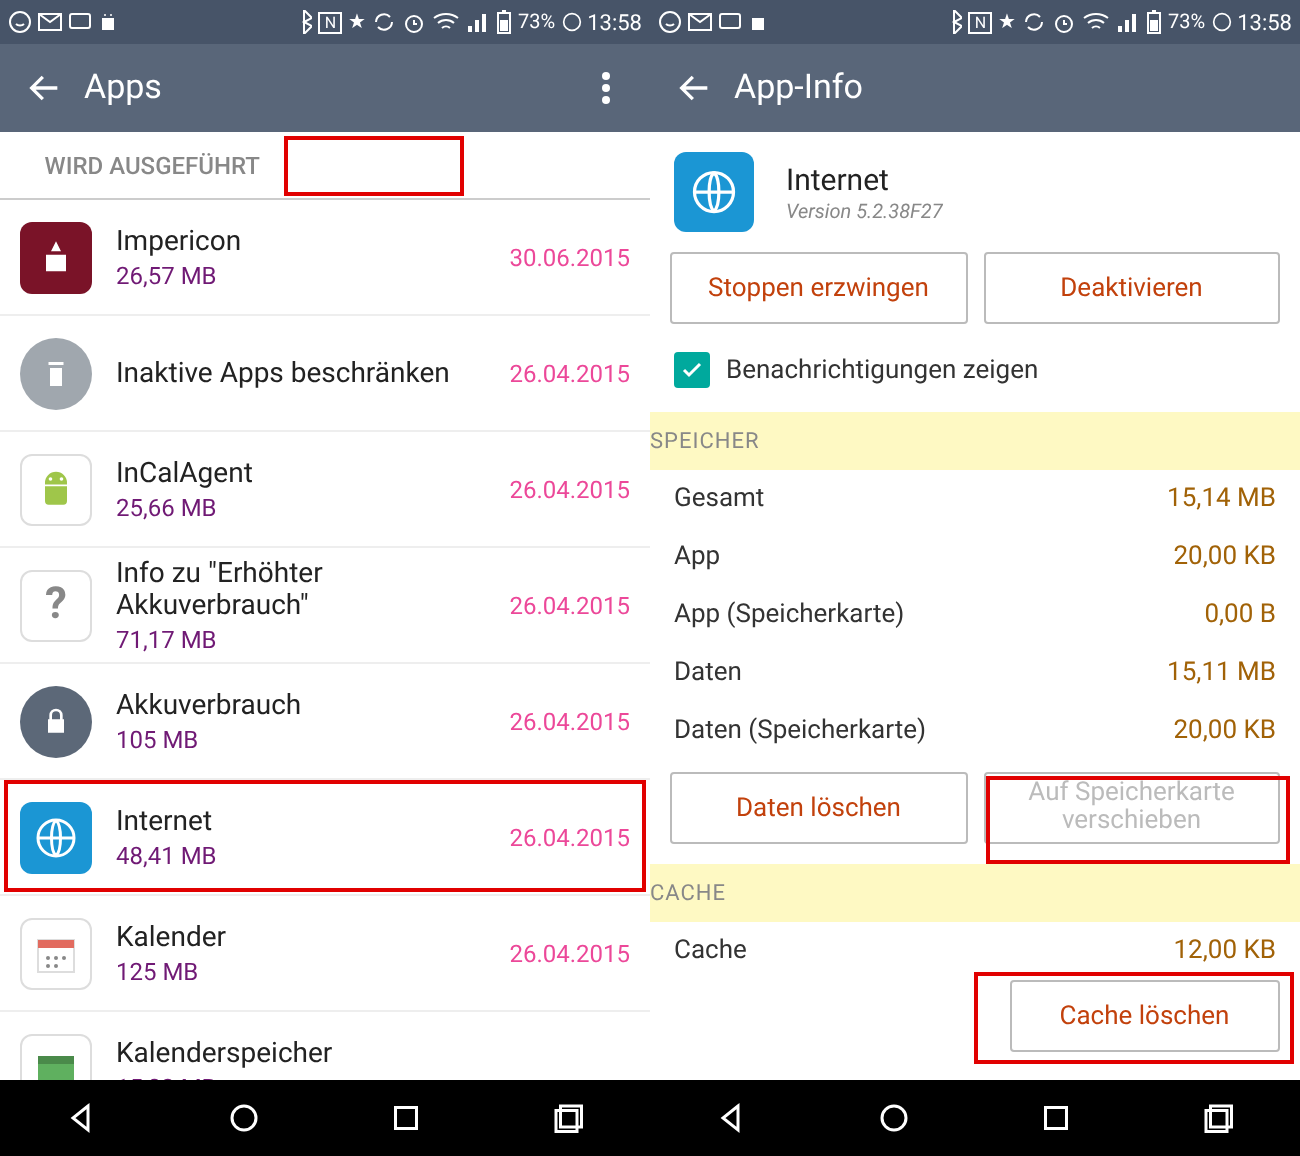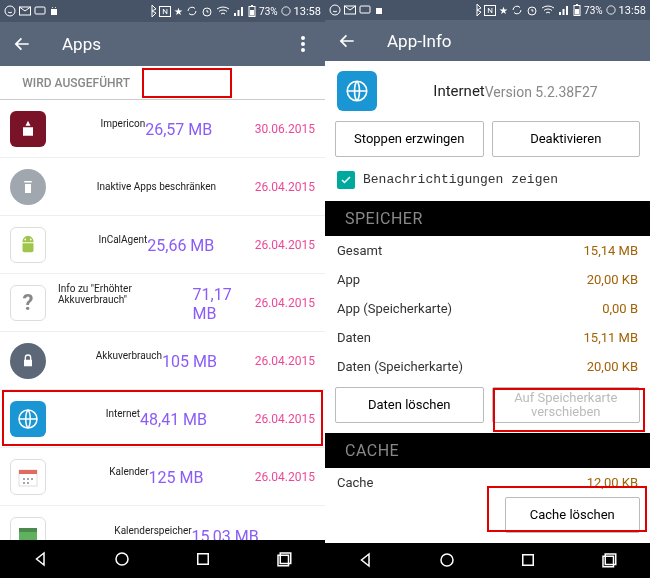--- a/index.html
+++ b/index.html
@@ -7,55 +7,55 @@
   .container { display: flex; width: 650px; height: 578px; }
   .panel { width: 325px; height: 578px; display: flex; flex-direction: column; position: relative; background:#fff; }
 
   
   .status-bar { height: 22px; background: #475468; color: #fff; display: flex; align-items: center; font-size: 10px; padding: 0 4px; justify-content: space-between; }
   .status-left, .status-right { display: flex; align-items: center; gap: 3px; }
   .status-bar svg { display:block; }
   .status-time { font-size: 11px; }
 
   
-  .header { height: 44px; background: #596679; color: #fff; display: flex; align-items: center; padding: 0 8px; gap: 20px; }
+  .header { height: 44px; background: #596679; color: #fff; display: flex; align-items: center; padding: 0 8px; }
   .back-btn { width: 28px; height: 28px; display:flex; align-items:center; justify-content:center; }
   .header-title { font-size: 17px; margin-left: 6px; flex:1; }
   .menu-btn { width: 28px; height:28px; display:flex; align-items:center; justify-content:center; }
 
   
   .tabs { display: flex; height: 34px; border-bottom: 1px solid #ccc; }
   .tab { flex:1; display:flex; align-items:center; justify-content:center; font-size:12px; color:#888; font-weight:500; position:relative; }
   .tab.active { color:#222; font-weight:700; }
   .tab.active::after { content:""; position:absolute; bottom:0; left:10%; right:10%; height:3px; background:#0b8f7e; }
 
   
   .redbox { position:absolute; border:2px solid #e10000; pointer-events:none; z-index:5; }
 
   
   .list { flex:1; overflow:hidden; background:#fff; }
   .list-item { display:flex; align-items:center; height:58px; padding:0 10px; border-bottom:1px solid #eee; position:relative; }
   .item-icon { width:36px; height:36px; border-radius:6px; margin-right:12px; display:flex; align-items:center; justify-content:center; font-size:18px; color:#fff; flex-shrink:0; }
-  .item-text { flex:1; display:flex; justify-content:center; }
-  .item-name { font-size:10px; color:#222; }
-  .item-size { font-size:16px; color:#8b5cf6; margin-top:2px; }
+  .item-text { flex:1; display:flex; flex-direction:column; justify-content:center; }
+  .item-name { font-size:14px; color:#222; }
+  .item-size { font-size:12px; color:#701a75; margin-top:2px; }
   .item-date { font-size:12px; color:#ec4899; }
 
   
   .appinfo-top { padding:10px 12px; display:flex; align-items:center; }
   .appinfo-top .item-icon { width:40px; height:40px; }
   .appinfo-name { font-size:15px; color:#222; }
-  .appinfo-version { font-size:14px; color:#888; margin-top:2px; }
+  .appinfo-version { font-size:10px; color:#888; margin-top:2px;font-style:italic; }
   .btn-row { display:flex; gap:8px; padding:0 10px 10px; }
-  .btn { flex:1; height:36px; border:1px solid #bbb; background:#fff; font-size:13px; color:#000000; display:flex; align-items:center; justify-content:center; border-radius:2px; }
+  .btn { flex:1; height:36px; border:1px solid #bbb; background:#fff; font-size:13px; color:#c2410c; display:flex; align-items:center; justify-content:center; border-radius:2px; }
   .btn.disabled { color:#bbb; }
-  .notif-row { display:flex; align-items:center; padding:4px 12px 12px; font-size:13px; color:#333;font-family:Liberation Mono, monospace; }
+  .notif-row { display:flex; align-items:center; padding:4px 12px 12px; font-size:13px; color:#333; }
   .checkbox { width:18px; height:18px; background:#00a99d; margin-right:8px; display:flex; align-items:center; justify-content:center; border-radius:2px;}
   .checkbox svg { display:block; }
-  .section-label { background:#000000; color:#888; font-size:16px; padding:8px 20px; letter-spacing:0.5px; }
+  .section-label { background:#fef9c3; color:#888; font-size:11px; padding:8px 0; letter-spacing:0.5px; }
   .kv-row { display:flex; justify-content:space-between; padding:7px 12px; font-size:13px; color:#333;align-items:center; }
   .kv-row .v { color:#a16207; }
 
   
   .navbar { height:38px; background:#000; display:flex; align-items:center; justify-content:space-around; }
   .navbar svg { display:block; }
 
   
   .ico-impericon { background:#7a1328; }
   .ico-trash { background:#a0a7ae; border-radius:50%; }

